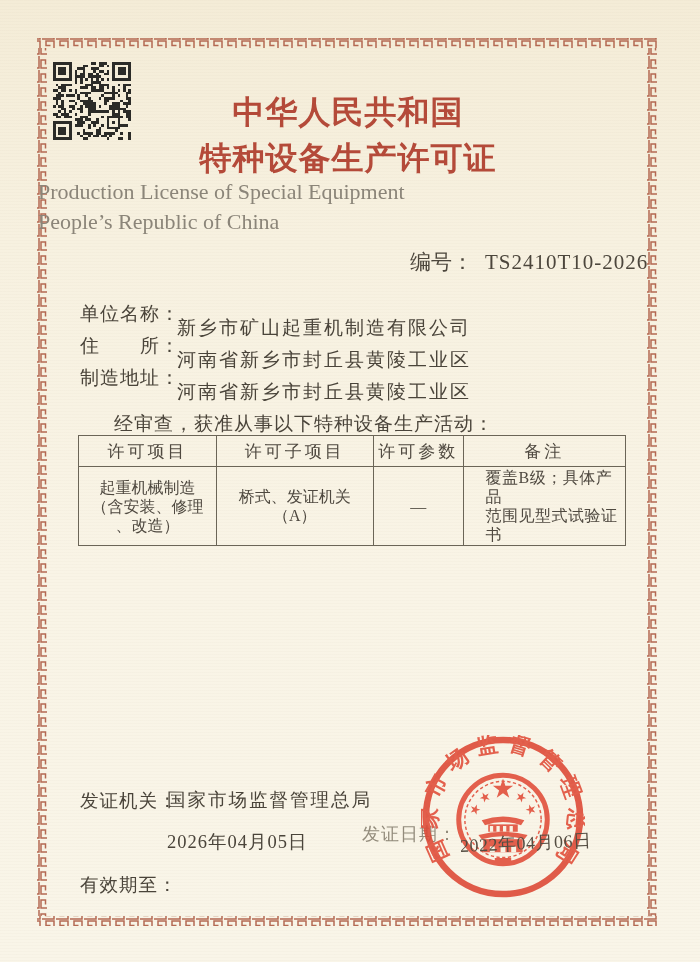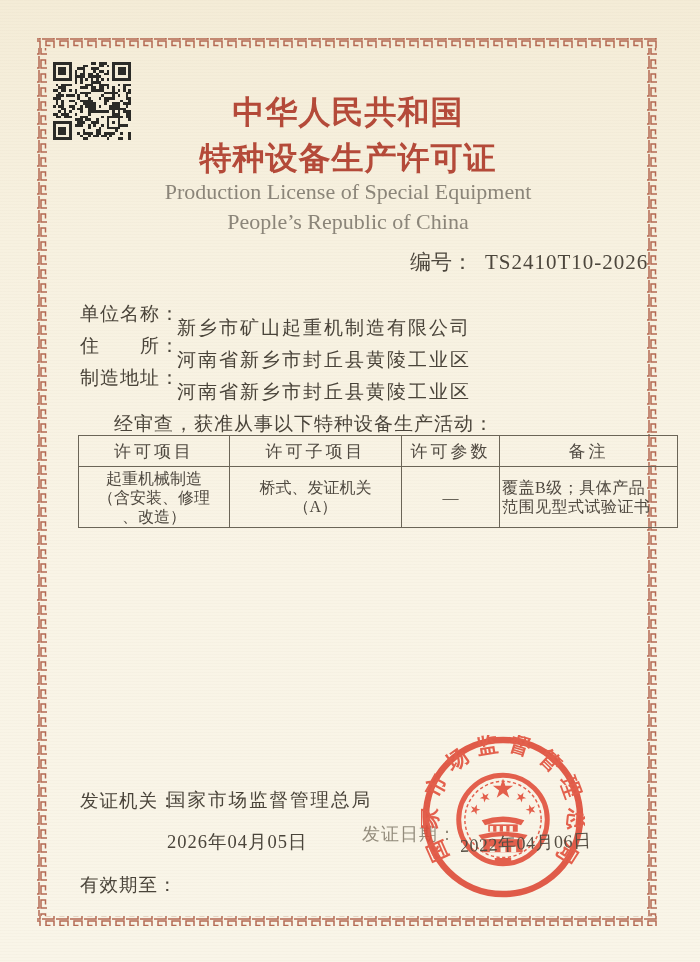--- a/index.html
+++ b/index.html
@@ -11,38 +11,38 @@
   .page::after{ 
     content:"";position:absolute;inset:0;pointer-events:none;
     background:repeating-linear-gradient(180deg,rgba(120,100,70,.025) 0 1px,transparent 1px 3px);
   }
   .frame-svg{position:absolute;left:0;top:0;z-index:1;}
   .qr{position:absolute;left:53px;top:62px;width:78px;height:78px;z-index:2;}
   .title-cn{position:absolute;left:38px;width:620px;text-align:center;
     color:#b44a39;font-weight:bold;font-size:32px;letter-spacing:1px;z-index:2;}
   .t1{top:91px;}
   .t2{top:137px;}
-  .title-en{position:absolute;left:38px;width:620px;text-align:center;
+  .title-en{position:absolute;left:38px;width:620px;
     color:#8b8579;font-size:22px;z-index:2;}
   .e1{top:179px;}
   .e2{top:209px;}
   .numline{position:absolute;left:410px;top:248px;font-size:21px;color:#4c463c;z-index:2;}
   .numline .val{margin-left:12px;letter-spacing:1px;}
   .fieldrow{position:absolute;font-size:19px;color:#4a443a;z-index:2;white-space:pre-line;}
   .flabel{position:absolute;left:80px;letter-spacing:1px;}
   .fvalue{position:absolute;left:177px;letter-spacing:2px;margin-top:14px;}
   .r1{top:301px;} .r2{top:333px;} .r3{top:365px;}
   .statement{position:absolute;left:114px;top:411px;font-size:19px;color:#4a443a;letter-spacing:1px;z-index:2;}
-  table.lic{position:absolute;left:78px;top:435px;width:600px;border-collapse:collapse;z-index:2;
+  table.lic{position:absolute;left:78px;top:435px;width:548px;border-collapse:collapse;z-index:2;
     table-layout:fixed;color:#4f4940;}
   table.lic th,table.lic td{border:1px solid #6b6557;}
   table.lic th{height:28px;font-size:17px;font-weight:normal;letter-spacing:3px;text-align:center;}
   table.lic td{height:58px;font-size:16px;line-height:19px;text-align:center;vertical-align:middle;
     white-space:pre-line;padding:1px 3px;}
-  table.lic td.remark{text-align:left;padding-left:2px;letter-spacing:.5px;}
+  table.lic td.remark{text-align:left;padding-left:22px;letter-spacing:.5px;}
   .c1{width:25.2%;} .c2{width:28.7%;} .c3{width:16.4%;} .c4{width:29.7%;}
   .footrow{position:absolute;font-size:18.5px;color:#4a443a;z-index:2;}
   .fl1{left:80px;top:788px;letter-spacing:1px;}
   .fv1{left:167px;top:787px;letter-spacing:2px;}
   .fl2{left:80px;top:872px;letter-spacing:1px;}
   .fv2{left:167px;top:829px;letter-spacing:1px;}
   .issue-label{position:absolute;left:362px;top:822px;font-size:18px;color:#928b7b;
     letter-spacing:1px;z-index:2;}
   .issue-date{position:absolute;left:460px;top:834px;font-size:18px;color:#544d42;
     letter-spacing:.5px;transform:rotate(-2.5deg);transform-origin:left center;z-index:5;}

